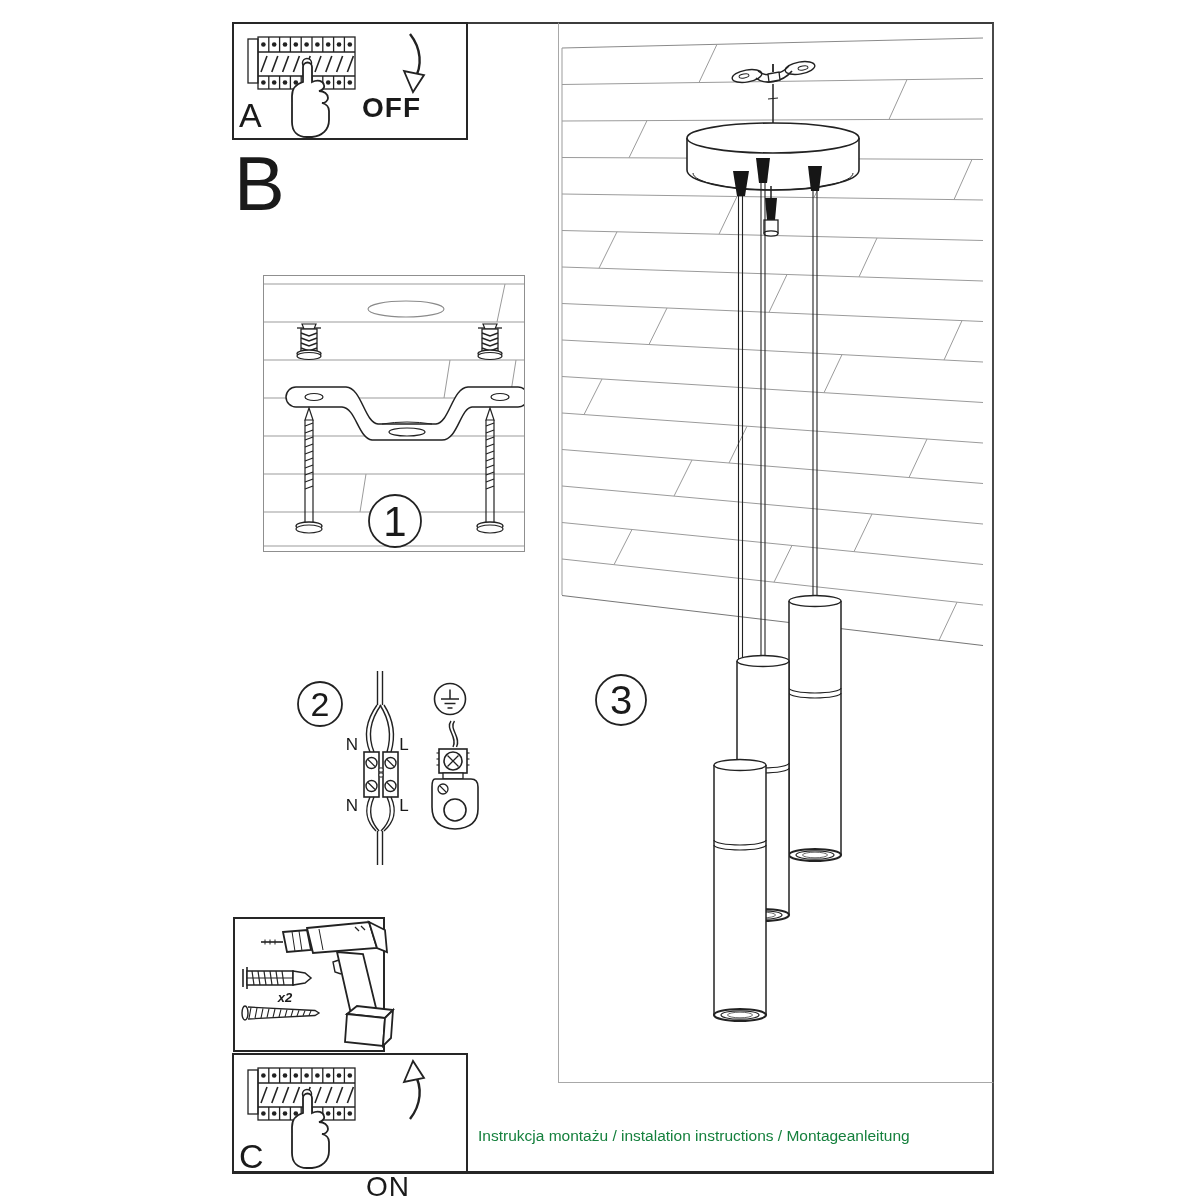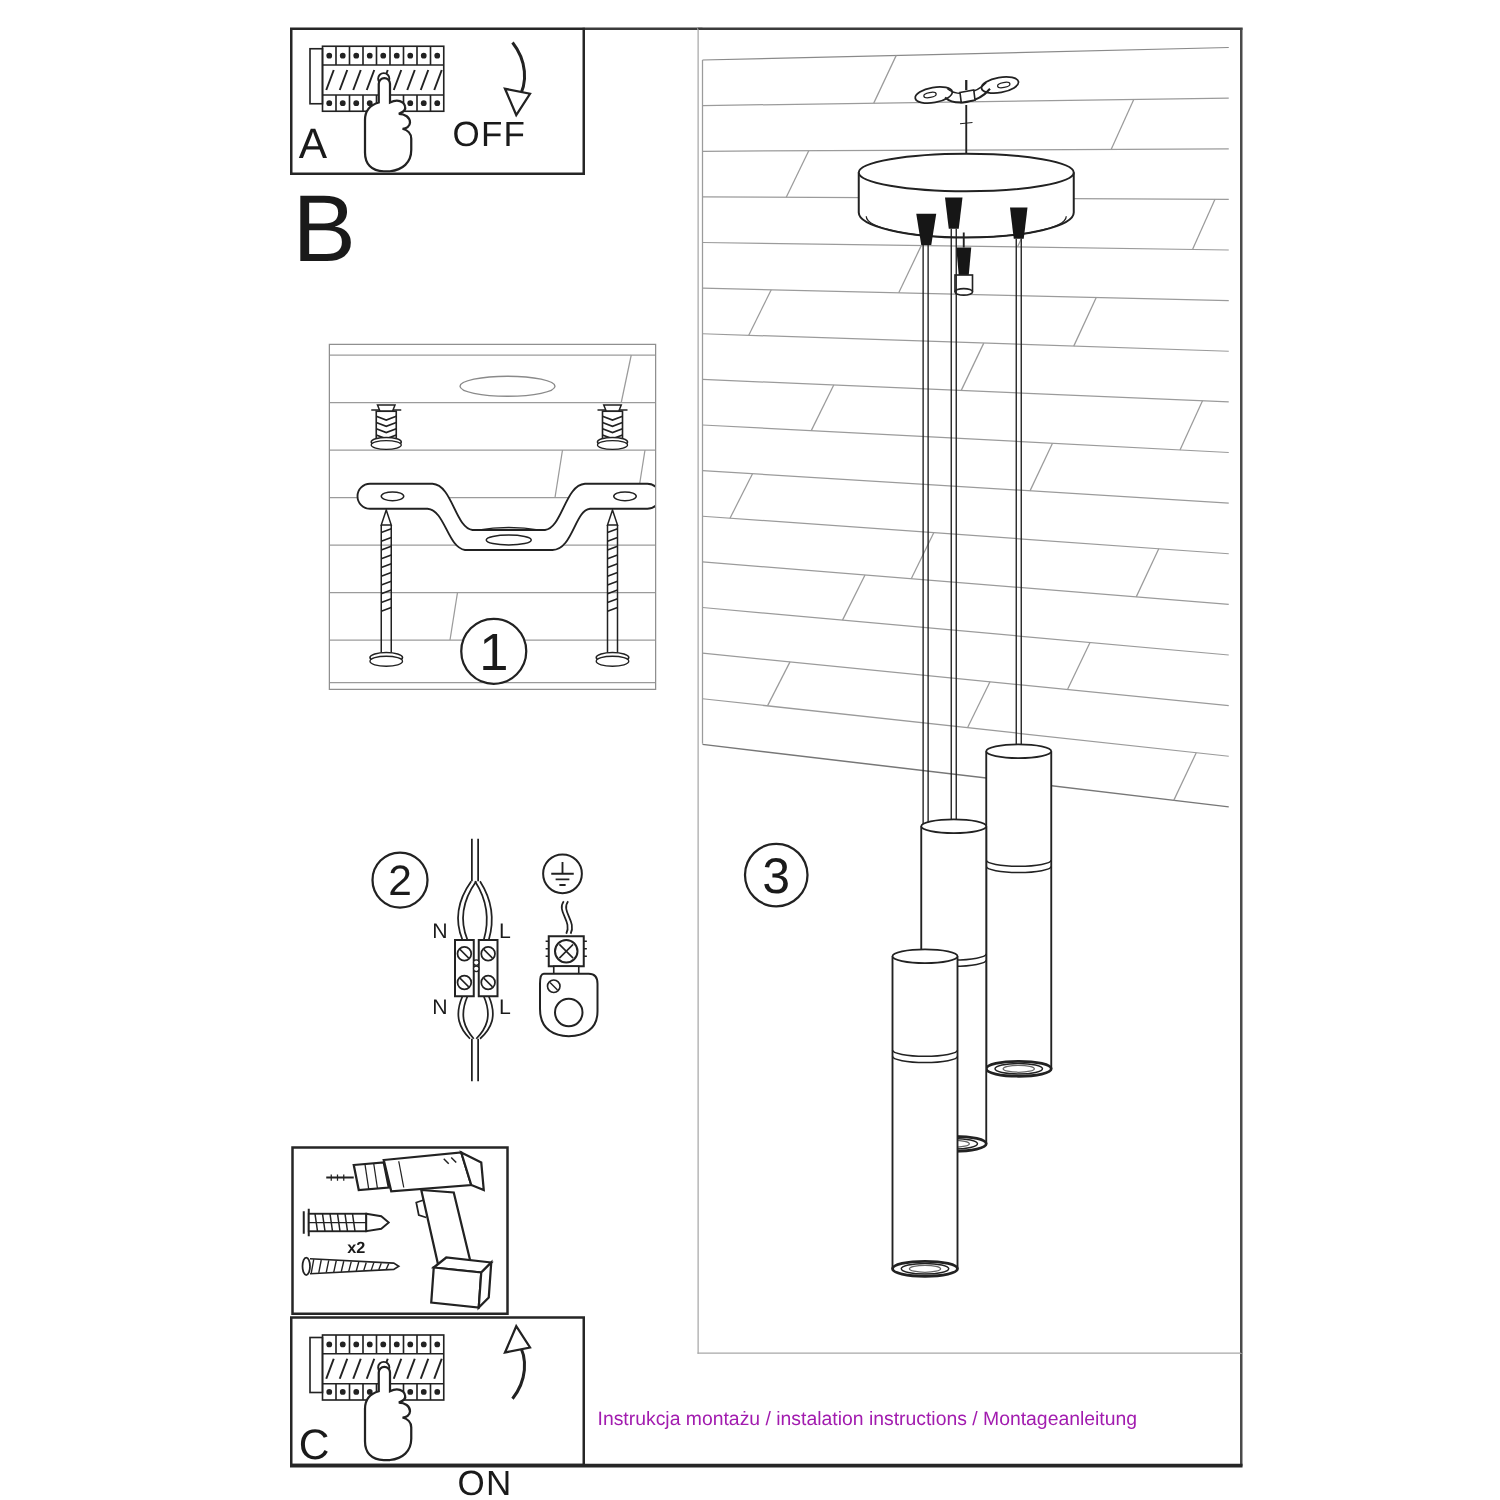--- a/index.html
+++ b/index.html
@@ -4,21 +4,21 @@
 <style>
   html,body{margin:0;padding:0;background:#fff;}
   body{width:1200px;height:1200px;position:relative;font-family:"Liberation Sans",sans-serif;color:#1a1a1a;overflow:hidden;}
   .panel{position:absolute;background:#fff;box-sizing:border-box;}
   .bold-border{border:2px solid #262626;}
   .thin-border{border:1px solid #8f8f8f;}
   #panel3{border:1px solid #a8a8a8;border-top:2px solid #3c3c3c;border-right:2px solid #4a4a4a;}
   .letter{position:absolute;color:#1a1a1a;line-height:1;}
   svg{display:block;position:absolute;left:0;top:0;}
   svg text{font-family:"Liberation Sans",sans-serif;fill:#1a1a1a;}
-  .footer-text{position:absolute;left:478px;top:1126px;font-size:15.5px;line-height:19.5px;color:#a21caf;}
+  .footer-text{position:absolute;left:478px;top:1126px;font-size:15.5px;line-height:19.5px;color:#15803d;}
   .rule{position:absolute;background:#262626;}
 </style>
 </head>
 <body>
 
 <div class="rule" style="left:466px;top:22px;width:96px;height:2px;background:#3c3c3c;"></div>
 
 <div id="panelA" class="panel bold-border" style="left:232px;top:22px;width:236px;height:118px;">
   <svg width="232" height="114" viewBox="0 0 232 114">
     <g stroke="#222" fill="none" stroke-width="1.3">
@@ -75,21 +75,21 @@
         <circle cx="115.8" cy="58.5" r="2.3"></circle>
     </g>
     <circle cx="73" cy="39" r="4.5" fill="#fff" stroke="#222" stroke-width="1.5"></circle>
     <path fill="#fff" stroke="#222" stroke-width="1.8" d="M69,43 a4.5,4.5 0 0 1 9,0 L78,58 C84,55 89,57 90,61 C91,64 88,66 85,67 C90,67 94,70 94,74 C94,77 91,79 88,79 C92,80 95,83 95,87 L95,96 C95,106 88,112 78,113 L73,113 C63,113 58,107 58,98 L58,72 C58,64 62,60 69,58 Z"></path>
     <g>
       <path d="M176,10 C187,24 189,42 180,56" fill="none" stroke="#222" stroke-width="2.4"></path>
       <path d="M170,47 L179,68 L190,51 Z" fill="#fff" stroke="#222" stroke-width="1.8"></path>
     </g>
   </svg>
   <span class="letter" style="left:5px;top:74px;font-size:34px;">A</span>
-  <span class="letter" style="left:128px;top:70px;font-size:28px;letter-spacing:1px;">OFF</span>
+  <span class="letter" style="left:128px;top:70px;font-size:28px;letter-spacing:1px;font-weight:bold;">OFF</span>
 </div>
 
 <span class="letter" style="left:234px;top:146px;font-size:76px;">B</span>
 
 <div id="panel1" class="panel thin-border" style="left:263px;top:275px;width:262px;height:277px;">
   <svg width="260" height="275" viewBox="0 0 260 275">
     <g stroke="#9b9b9b" stroke-width="1">
       <line x1="0" y1="8" x2="260" y2="8"></line>
         <line x1="0" y1="46" x2="260" y2="46"></line>
         <line x1="0" y1="84" x2="260" y2="84"></line>
@@ -327,21 +327,21 @@
         <ellipse cx="181" cy="991" rx="26" ry="6" fill="#fff" stroke="#222" stroke-width="2.2"></ellipse>
         <ellipse cx="181" cy="991" rx="19" ry="4.2" fill="none" stroke="#222" stroke-width="1.2"></ellipse>
         <ellipse cx="181" cy="991" rx="12.5" ry="2.8" fill="none" stroke="#666" stroke-width="1"></ellipse>
       </g>
     </g>
     <circle cx="62" cy="676" r="25" fill="#fff" stroke="#222" stroke-width="1.8"></circle>
     <text x="62" y="690" text-anchor="middle" font-size="40">3</text>
   </svg>
 </div>
 
-<div class="panel bold-border" style="left:233px;top:917px;width:174px;height:135px;">
+<div class="panel bold-border" style="left:233px;top:917px;width:152px;height:135px;font-style:italic;">
   <svg width="170" height="131" viewBox="0 0 170 131">
     <g stroke="#222" fill="#fff">
       <line x1="26" y1="23" x2="48" y2="23" stroke-width="1.6"></line>
       <line x1="30" y1="20.5" x2="30" y2="25.5" stroke-width="1"></line>
         <line x1="35" y1="20.5" x2="35" y2="25.5" stroke-width="1"></line>
         <line x1="40" y1="20.5" x2="40" y2="25.5" stroke-width="1"></line>
       <polygon points="48,13 72,11 76,31 52,33" stroke-width="1.8"></polygon>
       <line x1="57" y1="12.5" x2="60" y2="32.5" stroke-width="1"></line>
         <line x1="64" y1="12" x2="67" y2="32" stroke-width="1"></line>
       <polygon points="72,9 134,3 142,29 78,34" stroke-width="1.8"></polygon>

